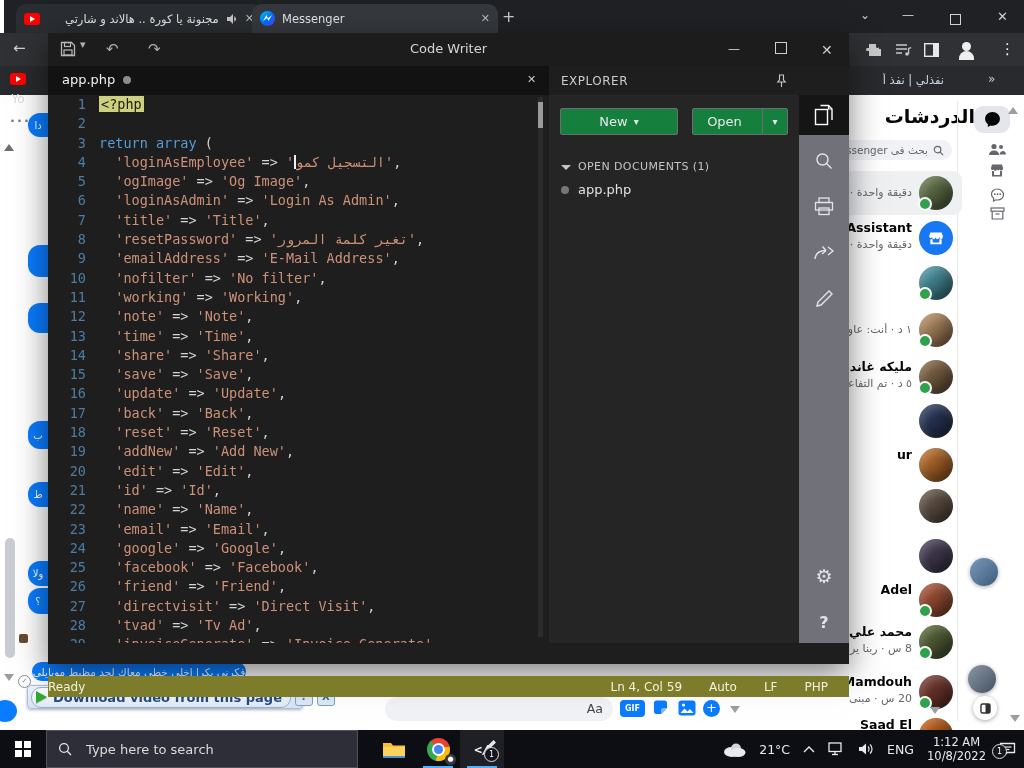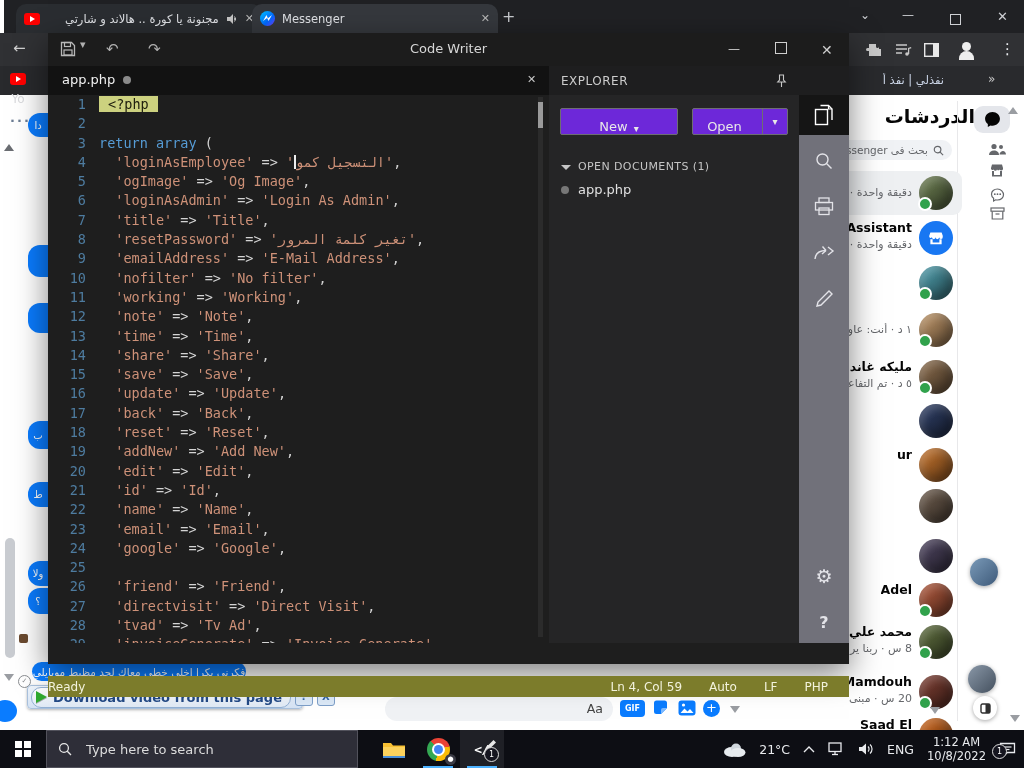--- a/index.html
+++ b/index.html
@@ -92,29 +92,29 @@
   .doc-tab{position:absolute;left:14px;top:6px;display:flex;align-items:center;gap:8px;color:#f0f0f0;font-size:13px;}
   .mod-dot{width:8px;height:8px;border-radius:50%;background:#8a8a8a;}
   .tab-close{position:absolute;left:479px;top:7px;color:#c8c8c8;font-size:11px;}
   .editor-code{position:absolute;left:0;top:29px;right:0;bottom:0;overflow:hidden;background:#1e1e1e;}
   .cl{display:flex;height:19.3px;line-height:19.3px;font-family:"DejaVu Sans Mono",monospace;font-size:13.5px;}
   .ln{width:38px;padding-right:9px;text-align:right;color:#4e7ca0;flex:none;}
   .lc{padding-left:4px;white-space:pre;color:#d4d4d4;}
   .tok-str{color:#ce9178;}
   .tok-kw{color:#569cd6;}
   .tok-pl{color:#d4d4d4;}
-  .tok-php{background:#ccd17f;color:#20200f;padding:0 9px;margin-top:45px;}
+  .tok-php{background:#ccd17f;color:#20200f;padding:0 2px;margin-top:45px;}
   .cursor{display:inline-block;width:1.5px;height:14px;background:#eee;vertical-align:-2px;}
   .vscroll{position:absolute;right:6px;top:2px;width:5px;height:540px;background:#2b2b2b;}
   .vthumb{position:absolute;left:0;top:5px;width:5px;height:26px;background:#9a9a9a;}
   .explorer{position:absolute;left:501px;top:0;width:250px;height:577px;background:#252526;}
   .exp-head{position:absolute;left:0;top:0;width:100%;height:29px;background:#1e1e1f;display:flex;align-items:center;}
   .exp-head .t{margin-left:12px;font-size:12px;color:#cccccc;letter-spacing:.5px;}
   .pin{position:absolute;right:12px;top:8px;}
-  .btn{position:absolute;top:42px;height:27px;background:#6d28d9;border:1px solid #6e6e72;border-radius:2px;color:#e8e8e8;font-size:13px;display:flex;align-items:flex-end;justify-content:center;gap:6px;box-sizing:border-box;}
+  .btn{position:absolute;top:42px;height:27px;background:#15803d;border:1px solid #6e6e72;border-radius:2px;color:#e8e8e8;font-size:13px;display:flex;align-items:center;justify-content:center;gap:6px;box-sizing:border-box;}
   .btn-new{left:11px;width:118px;}
   .btn-open{left:143px;width:96px;padding:0;}
   .btn-open .main{flex:1;text-align:center;}
   .btn-open .caretbox{width:24px;height:100%;border-left:1px solid #6e6e72;display:flex;align-items:center;justify-content:center;}
   .section{position:absolute;left:12px;top:94px;display:flex;align-items:center;gap:7px;color:#c5c5c5;font-size:11px;letter-spacing:.4px;}
   .sec-tri{width:0;height:0;border-top:5px solid #c5c5c5;border-left:5px solid transparent;border-right:5px solid transparent;margin-top:2px;}
   .doc-item{position:absolute;left:12px;top:116px;display:flex;align-items:center;gap:9px;color:#e0e0e0;font-size:13px;}
   .doc-dot{width:8px;height:8px;border-radius:50%;background:#777;}
   .toolstrip{position:absolute;left:751px;top:0;width:50px;height:577px;}
   .ts-head{position:absolute;left:0;top:0;width:100%;height:29px;background:#1e1e1f;}
@@ -513,20 +513,21 @@
               <div class="cl">
                 <span class="ln">23</span>
                 <span class="lc"><span class="tok-pl">  </span><span class="tok-str">'email'</span><span class="tok-pl"> =&gt; </span><span class="tok-str">'</span><span class="tok-str">Email</span><span class="tok-str">'</span><span class="tok-pl">,</span></span>
               </div>
               <div class="cl">
                 <span class="ln">24</span>
                 <span class="lc"><span class="tok-pl">  </span><span class="tok-str">'google'</span><span class="tok-pl"> =&gt; </span><span class="tok-str">'</span><span class="tok-str">Google</span><span class="tok-str">'</span><span class="tok-pl">,</span></span>
               </div>
               <div class="cl">
                 <span class="ln">25</span>
+                <span class="lc"><span class="tok-pl">  </span><span class="tok-str">'facebook'</span><span class="tok-pl"> =&gt; </span><span class="tok-str">'</span><span class="tok-str">Facebook</span><span class="tok-str">'</span><span class="tok-pl">,</span></span>
               </div>
               <div class="cl">
                 <span class="ln">26</span>
                 <span class="lc"><span class="tok-pl">  </span><span class="tok-str">'friend'</span><span class="tok-pl"> =&gt; </span><span class="tok-str">'</span><span class="tok-str">Friend</span><span class="tok-str">'</span><span class="tok-pl">,</span></span>
               </div>
               <div class="cl">
                 <span class="ln">27</span>
                 <span class="lc"><span class="tok-pl">  </span><span class="tok-str">'directvisit'</span><span class="tok-pl"> =&gt; </span><span class="tok-str">'</span><span class="tok-str">Direct Visit</span><span class="tok-str">'</span><span class="tok-pl">,</span></span>
               </div>
               <div class="cl">

